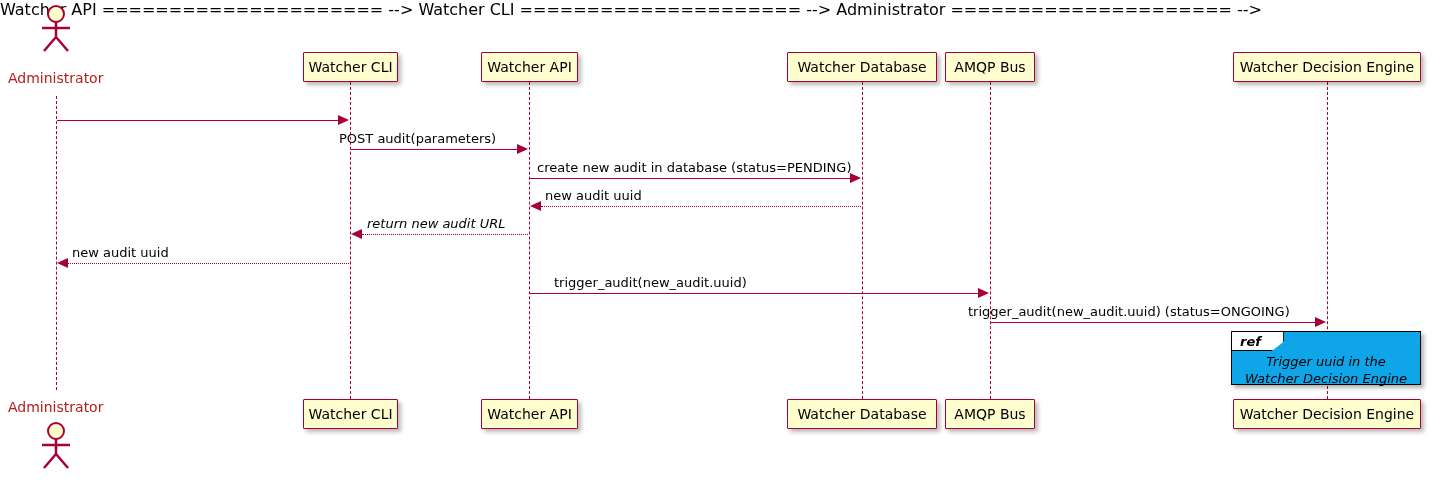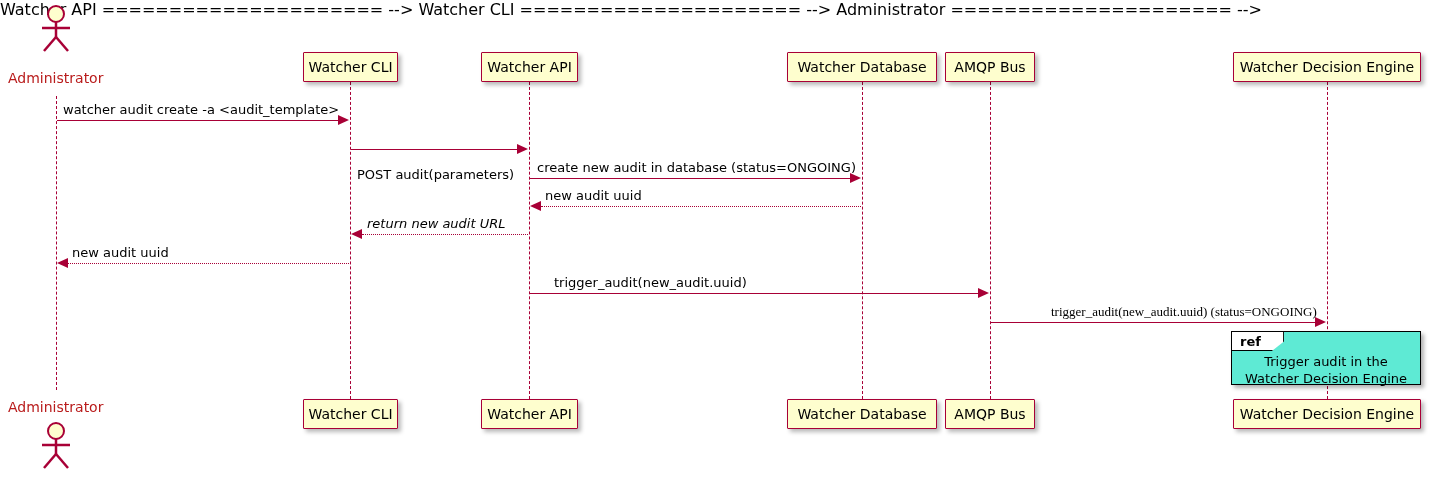--- a/index.html
+++ b/index.html
@@ -86,23 +86,24 @@
     font-size: 13px;
     color: #000000;
     white-space: nowrap;
     line-height: 1;
   }
 
   
   .ref-box {
     position: absolute;
     box-sizing: border-box;
-    background: #5eead4;
+    background: #0ea5e9;
     border: 1.5px solid #000000;
     box-shadow: 3px 3px 4px rgba(0,0,0,0.30);
+    font-style: italic;
   }
   .ref-tab {
     position: absolute;
     left: 0;
     top: 0;
     box-sizing: border-box;
     height: 19px;
     padding: 0 22px 0 8px;
     background: #FFFFFF;
     border-right: 1.5px solid #000000;
@@ -164,31 +165,30 @@
   <div class="participant" style="left:945px; top:52px; width:90px;">
     <span>AMQP Bus</span>
   </div>
   <div class="participant" style="left:1233px; top:52px; width:188px;">
     <span>Watcher Decision Engine</span>
   </div>
 
   
   <div class="msg-line" style="left:57px; top:120px; width:282px;"></div>
   <div class="arrow-head right" style="left:338px; top:115px;"></div>
-  <div class="msg-label" style="left:63px; top:103px;">watcher audit create -a &lt;audit_template&gt;</div>
 
   
   <div class="msg-line" style="left:351px; top:149px; width:167px;"></div>
   <div class="arrow-head right" style="left:517px; top:144px;"></div>
-  <div class="msg-label" style="left:357px; top:132px;margin-top:36px;">POST audit(parameters)</div>
+  <div class="msg-label" style="left:339px; top:132px;">POST audit(parameters)</div>
 
   
   <div class="msg-line" style="left:530px; top:178px; width:321px;"></div>
   <div class="arrow-head right" style="left:850px; top:173px;"></div>
-  <div class="msg-label" style="left:537px; top:161px;">create new audit in database (status=ONGOING)</div>
+  <div class="msg-label" style="left:537px; top:161px;">create new audit in database (status=PENDING)</div>
 
    Watcher API ===================== --&gt;
   <div class="msg-line dotted" style="left:541px; top:206px; width:320px;"></div>
   <div class="arrow-head left" style="left:530px; top:201px;"></div>
   <div class="msg-label" style="left:545px; top:189px;">new audit uuid</div>
 
    Watcher CLI ===================== --&gt;
   <div class="msg-line dotted" style="left:362px; top:234px; width:166px;"></div>
   <div class="arrow-head left" style="left:351px; top:229px;"></div>
   <div class="msg-label" style="left:367px; top:217px;font-style:italic;">return new audit URL</div>
@@ -199,27 +199,27 @@
   <div class="msg-label" style="left:72px; top:246px;">new audit uuid</div>
 
   
   <div class="msg-line" style="left:530px; top:293px; width:449px;"></div>
   <div class="arrow-head right" style="left:978px; top:288px;"></div>
   <div class="msg-label" style="left:537px; top:276px;margin-left:17px;">trigger_audit(new_audit.uuid)</div>
 
   
   <div class="msg-line" style="left:991px; top:322px; width:325px;"></div>
   <div class="arrow-head right" style="left:1315px; top:317px;"></div>
-  <div class="msg-label" style="left:1051px; top:305px;font-family:Liberation Serif, serif;">trigger_audit(new_audit.uuid) (status=ONGOING)</div>
+  <div class="msg-label" style="left:968px; top:305px;">trigger_audit(new_audit.uuid) (status=ONGOING)</div>
 
   
   <div class="ref-box" style="left:1231px; top:331px; width:190px; height:54px;">
     <div class="ref-tab">ref</div>
     <div class="ref-body">
-      <div>Trigger audit in the</div>
+      <div>Trigger uuid in the</div>
       <div>Watcher Decision Engine</div>
     </div>
   </div>
 
   
   <div class="participant" style="left:303px; top:399px; width:95px;">
     <span>Watcher CLI</span>
   </div>
   <div class="participant" style="left:481px; top:399px; width:97px;">
     <span>Watcher API</span>

